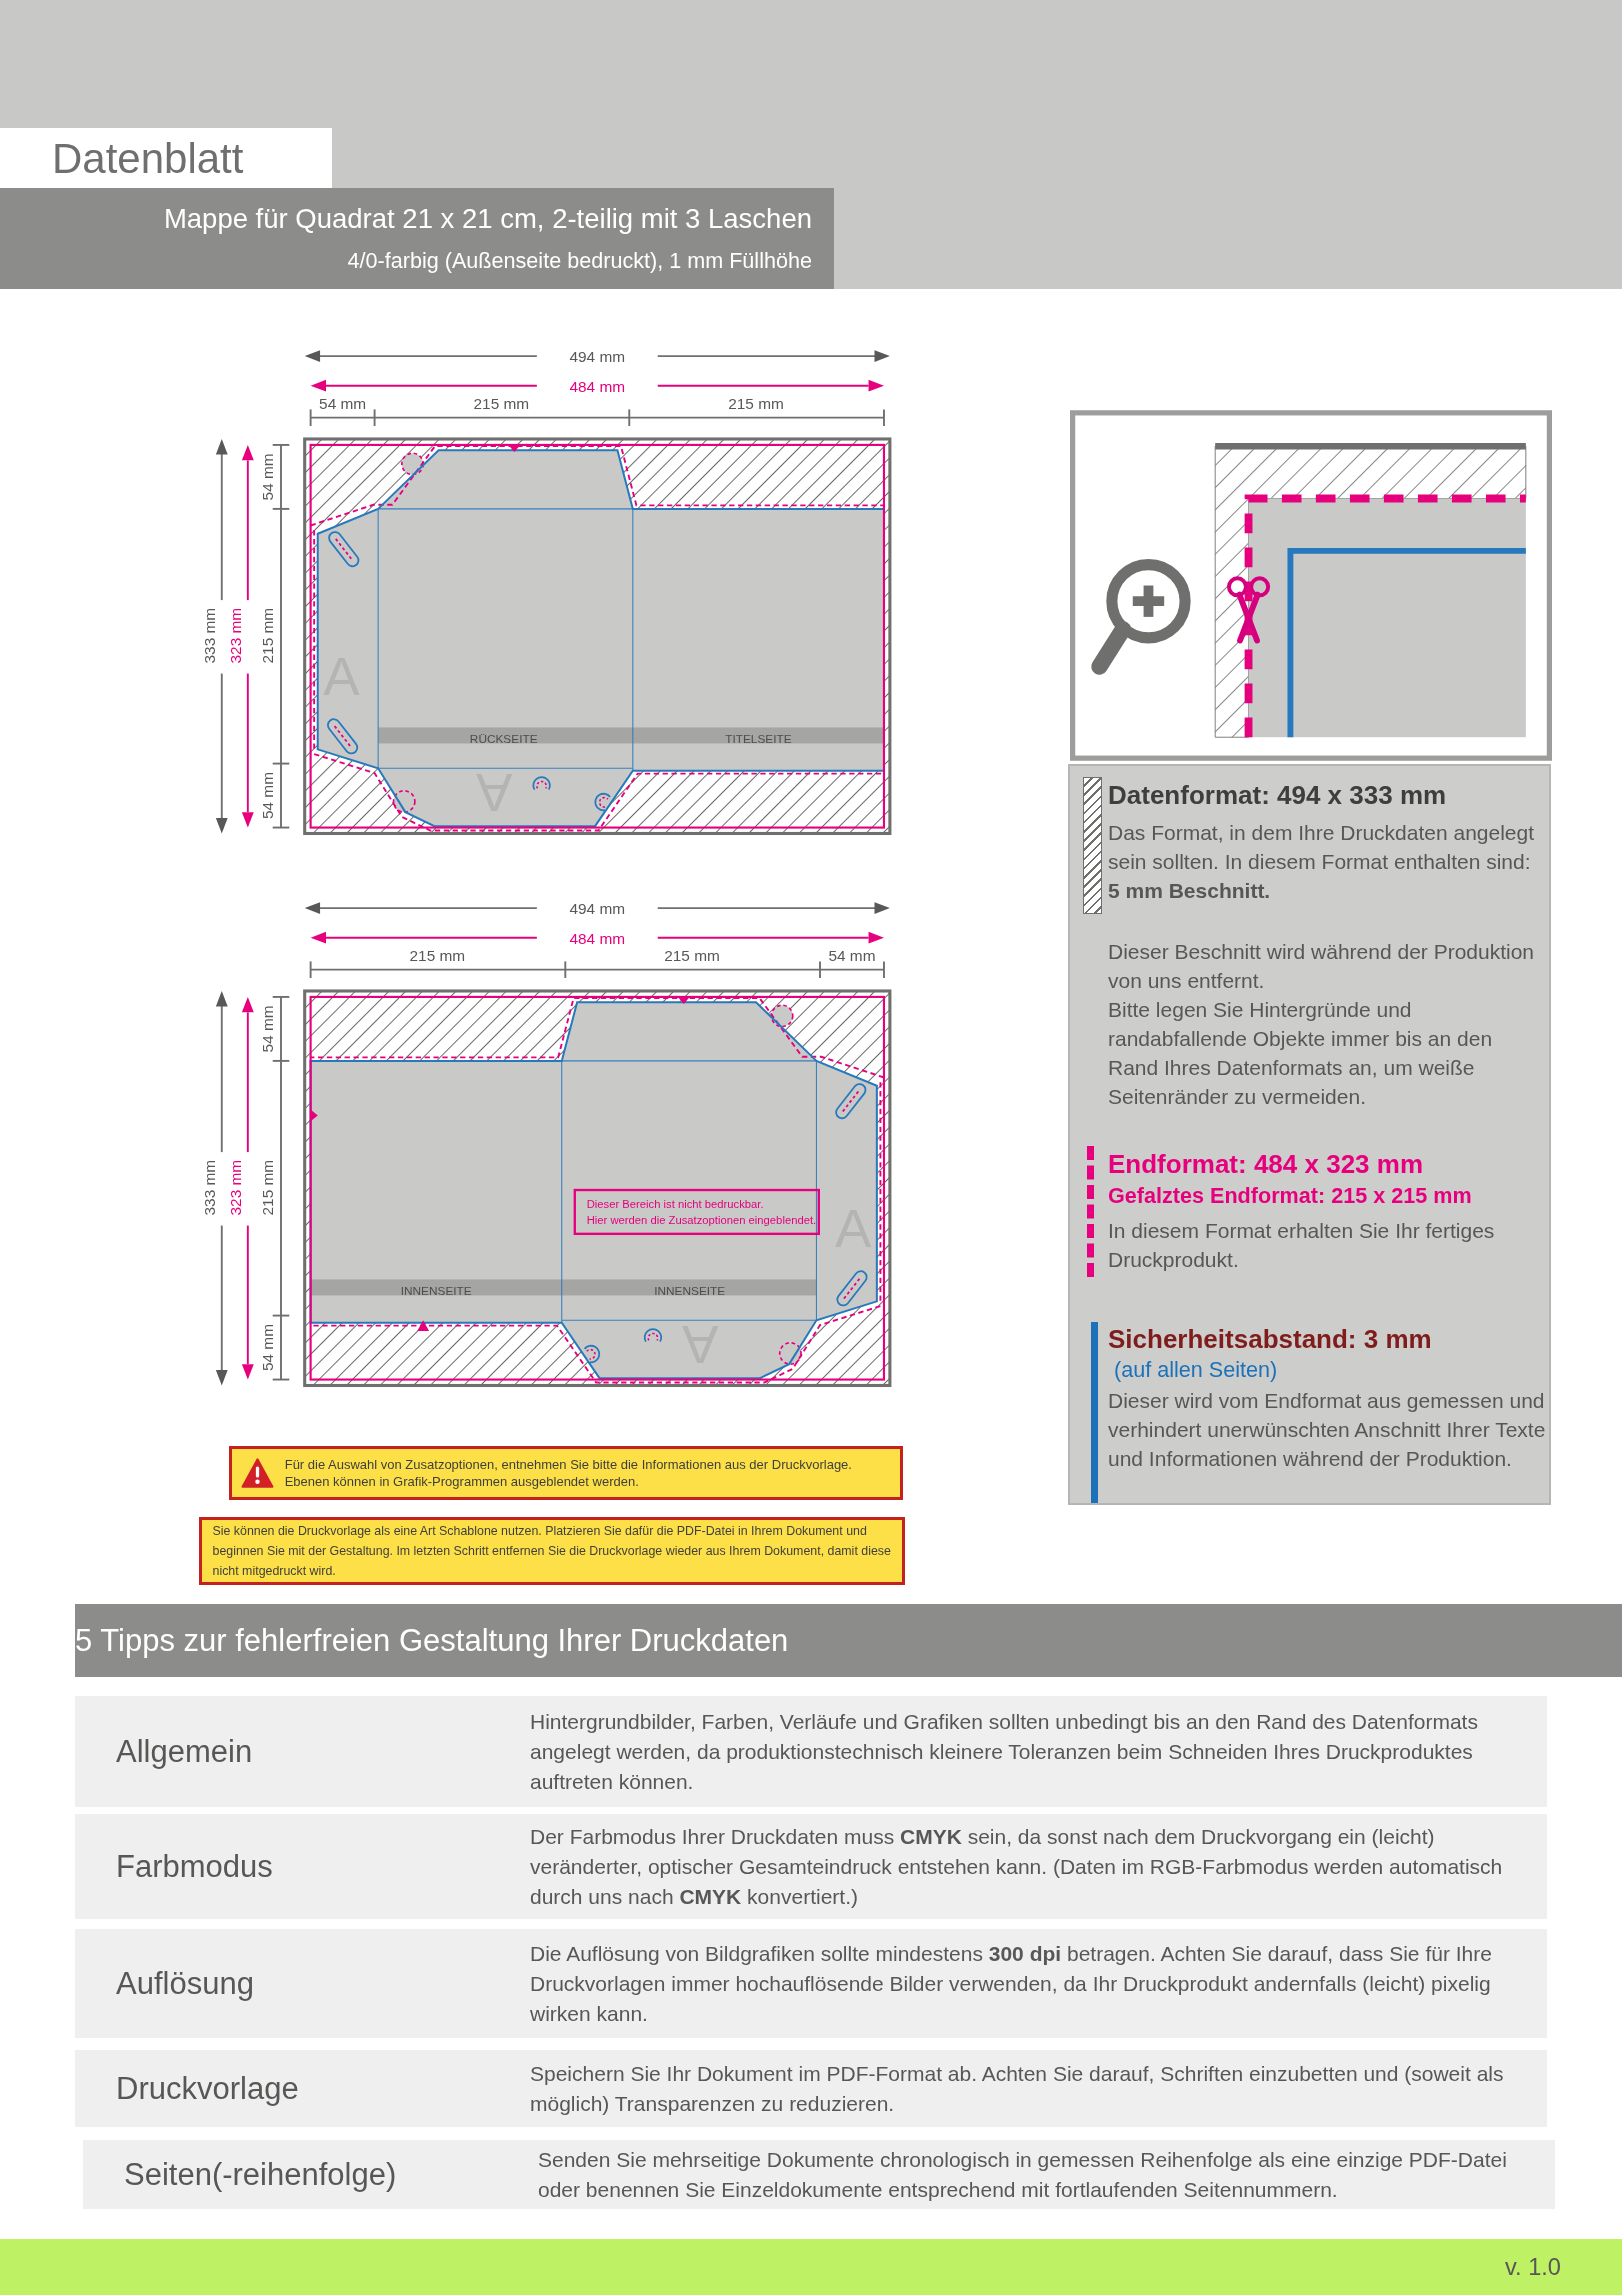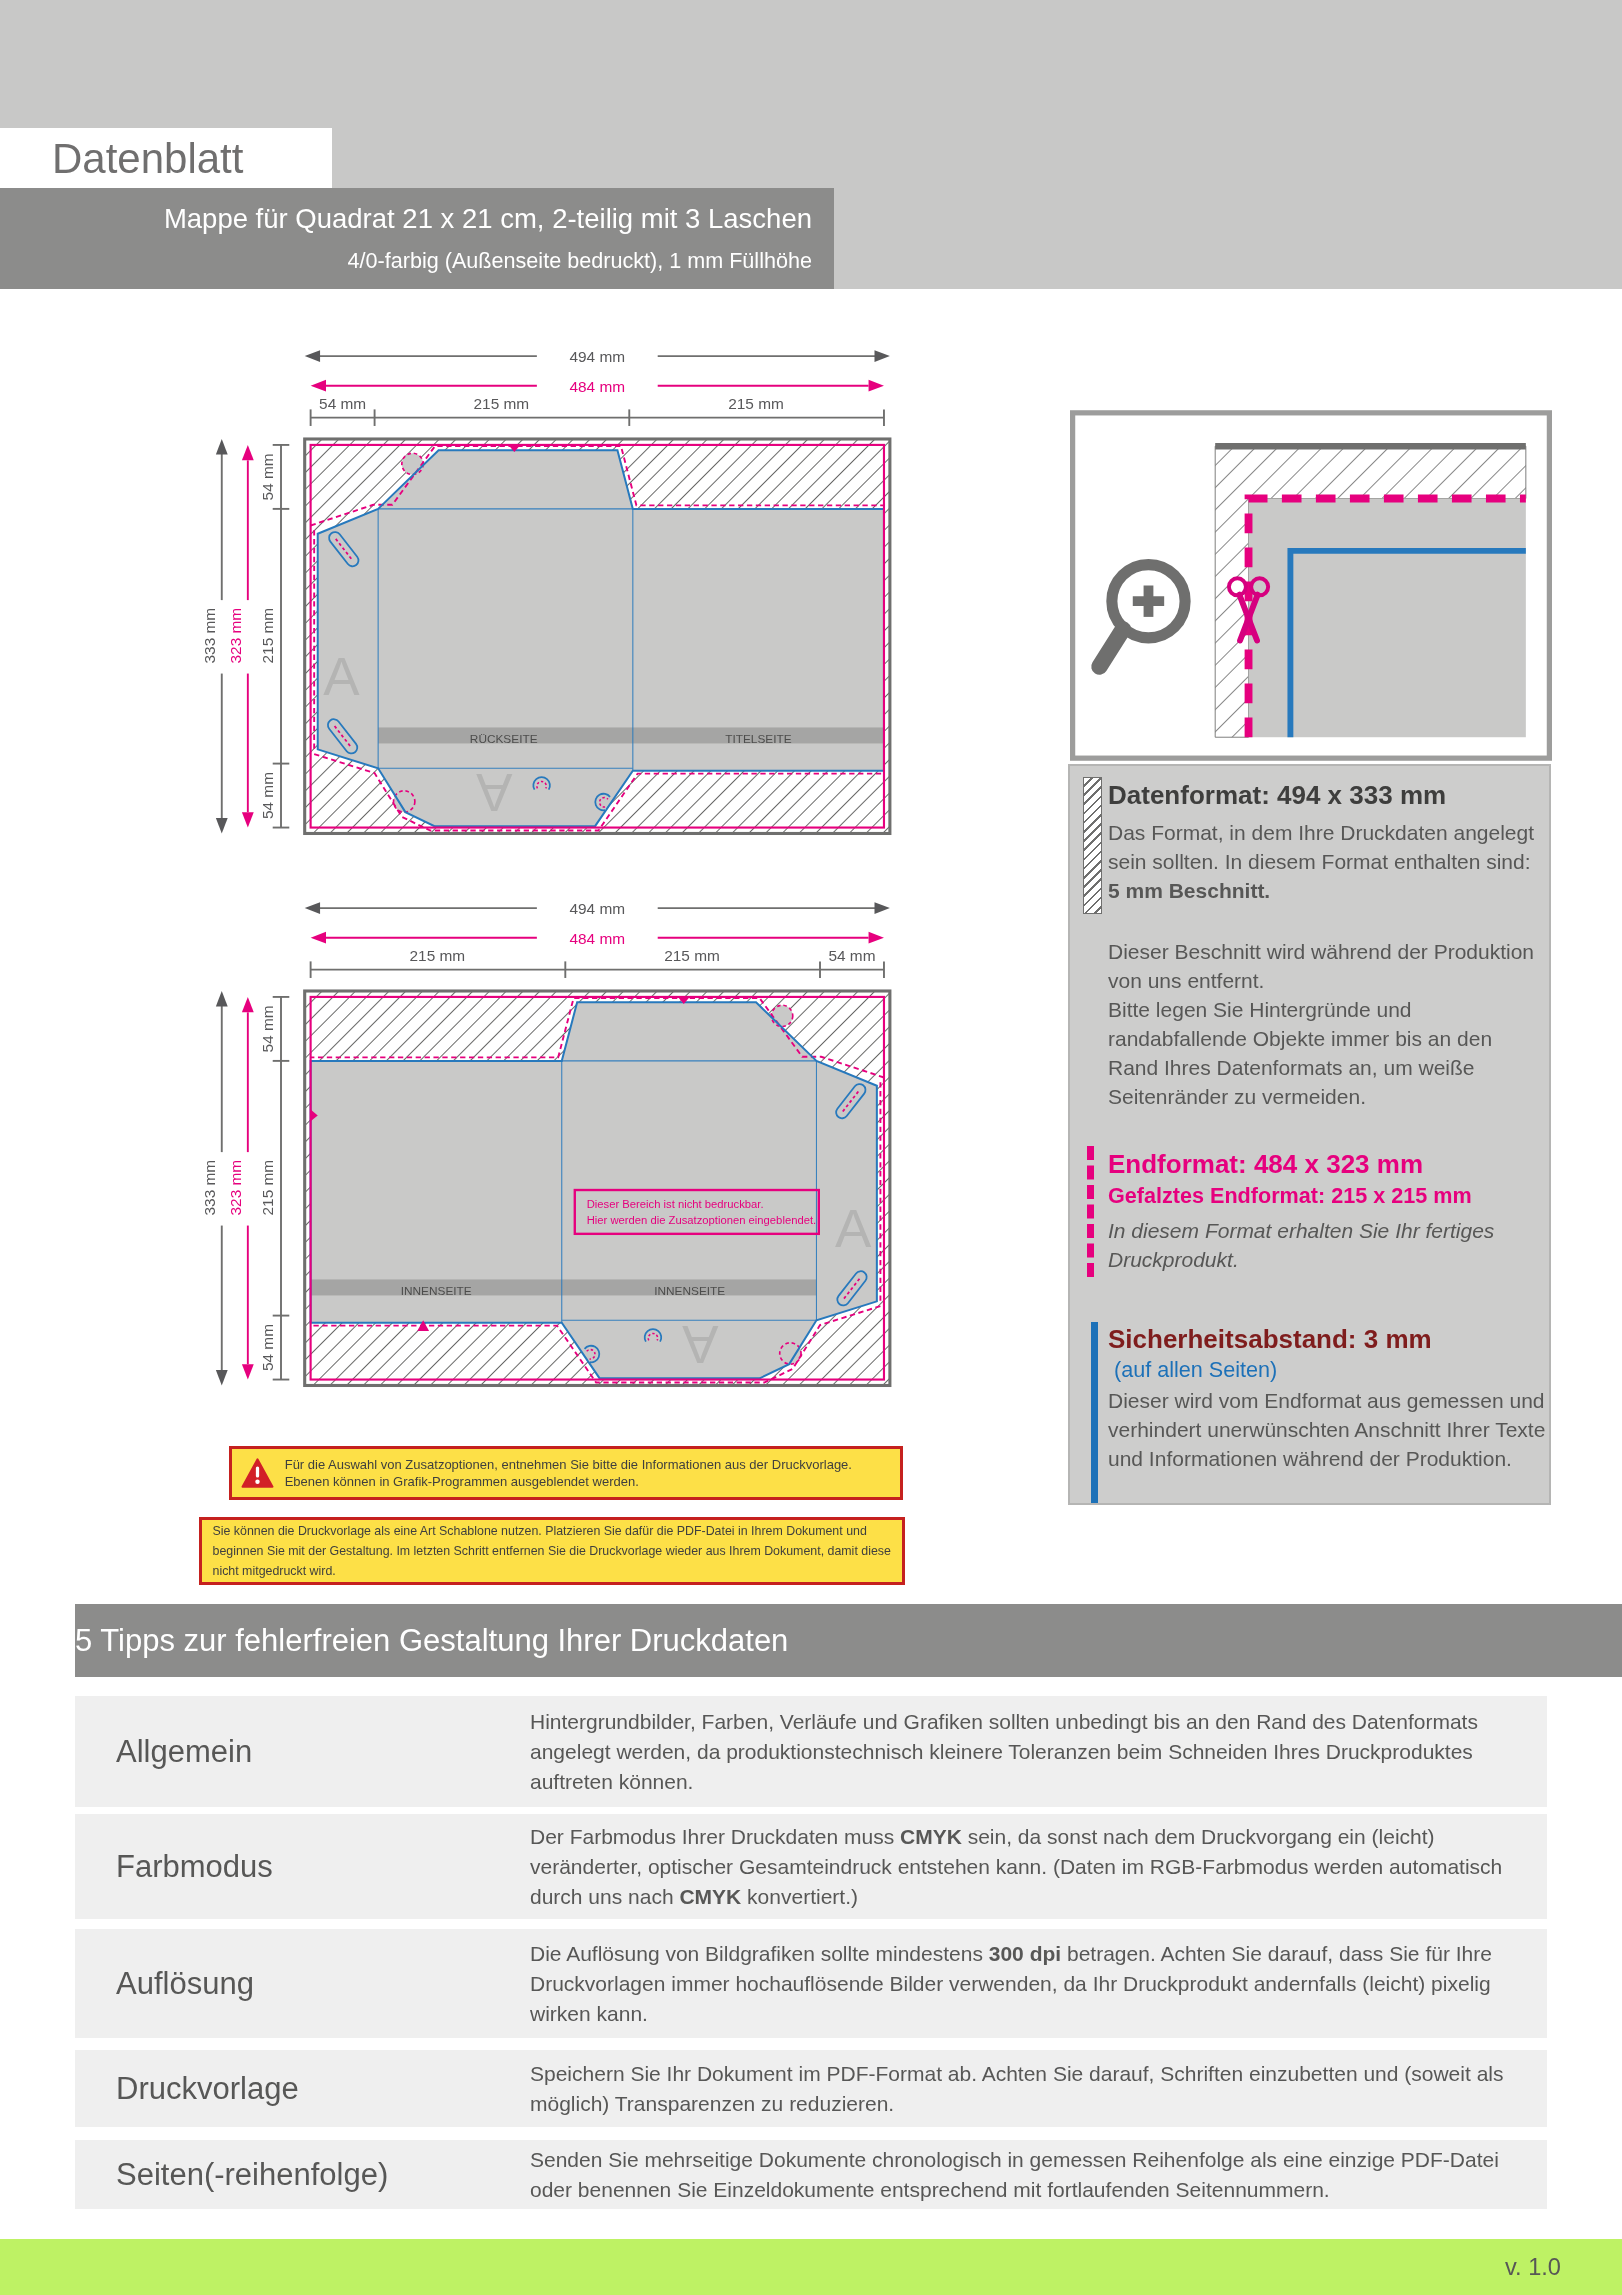--- a/index.html
+++ b/index.html
@@ -287,21 +287,21 @@
   <div class="abs swatch"></div>
   <div class="abs t-dark" style="left:38px;top:14.4px;">Datenformat: 494 x 333 mm</div>
   <div class="abs body" style="left:38px;top:52px;width:432px;"><span>Das Format, in dem Ihre Druckdaten angelegt sein sollten. In diesem Format enthalten sind: </span><b>5 mm Beschnitt.</b></div>
   <div class="abs body" style="left:38px;top:171px;width:440px;">
     <div>Dieser Beschnitt wird während der Produktion von uns entfernt.</div>
     <div>Bitte legen Sie Hintergründe und randabfallende Objekte immer bis an den Rand Ihres Datenformats an, um weiße Seitenränder zu vermeiden.</div>
   </div>
   <div class="abs dashbar"></div>
   <div class="abs t-mag" style="left:38px;top:383px;">Endformat: 484 x 323 mm</div>
   <div class="abs t-mag2" style="left:38px;top:417px;">Gefalztes Endformat: 215 x 215 mm</div>
-  <div class="abs body" style="left:38px;top:450px;width:432px;font-style:italic;">In diesem Format erhalten Sie Ihr fertiges Druckprodukt.</div>
+  <div class="abs body" style="left:38px;top:450px;width:432px;">In diesem Format erhalten Sie Ihr fertiges Druckprodukt.</div>
   <div class="abs bluebar"></div>
   <div class="abs t-blue" style="left:38px;top:558px;">Sicherheitsabstand: 3 mm</div>
   <div class="abs t-blue2" style="left:44px;top:591px;">(auf allen Seiten)</div>
   <div class="abs body" style="left:38px;top:620px;width:452px;">Dieser wird vom Endformat aus gemessen und verhindert unerwünschten Anschnitt Ihrer Texte und Informationen während der Produktion.</div>
 </div>
 
 <div class="abs warn warn1">
   <svg width="33" height="30" viewBox="0 0 50 46" style="flex:none;">
     <path d="M25,2 L48,44 H2 Z" fill="#d22027" stroke="#d22027" stroke-width="3" stroke-linejoin="round"></path>
     <rect x="22.5" y="13" width="5" height="17" rx="2.5" fill="#ffffff"></rect>
@@ -332,21 +332,21 @@
   <div class="tip-body">
       <span><span>Die Auflösung von Bildgrafiken sollte mindestens </span><b>300 dpi</b><span> betragen. Achten Sie darauf, dass Sie für Ihre Druckvorlagen immer hochauflösende Bilder verwenden, da Ihr Druckprodukt andernfalls (leicht) pixelig wirken kann.</span></span>
     </div>
 </div>
 <div class="abs tip-row" style="top:2050px;height:77px;">
   <div class="tip-label">Druckvorlage</div>
   <div class="tip-body">
       <span><span>Speichern Sie Ihr Dokument im PDF-Format ab. Achten Sie darauf, Schriften einzubetten und (soweit als möglich) Transparenzen zu reduzieren.</span></span>
     </div>
 </div>
-<div class="abs tip-row" style="top:2140px;height:69px;">
+<div class="abs tip-row" style="top:2140px;height:69px;margin-left:8px;">
   <div class="tip-label">Seiten(-reihenfolge)</div>
   <div class="tip-body">
       <span><span>Senden Sie mehrseitige Dokumente chronologisch in gemessen Reihenfolge als eine einzige PDF-Datei oder benennen Sie Einzeldokumente entsprechend mit fortlaufenden Seitennummern.</span></span>
     </div>
 </div>
 
 <div class="abs footer">v. 1.0</div>
 
 
 </body></html>

